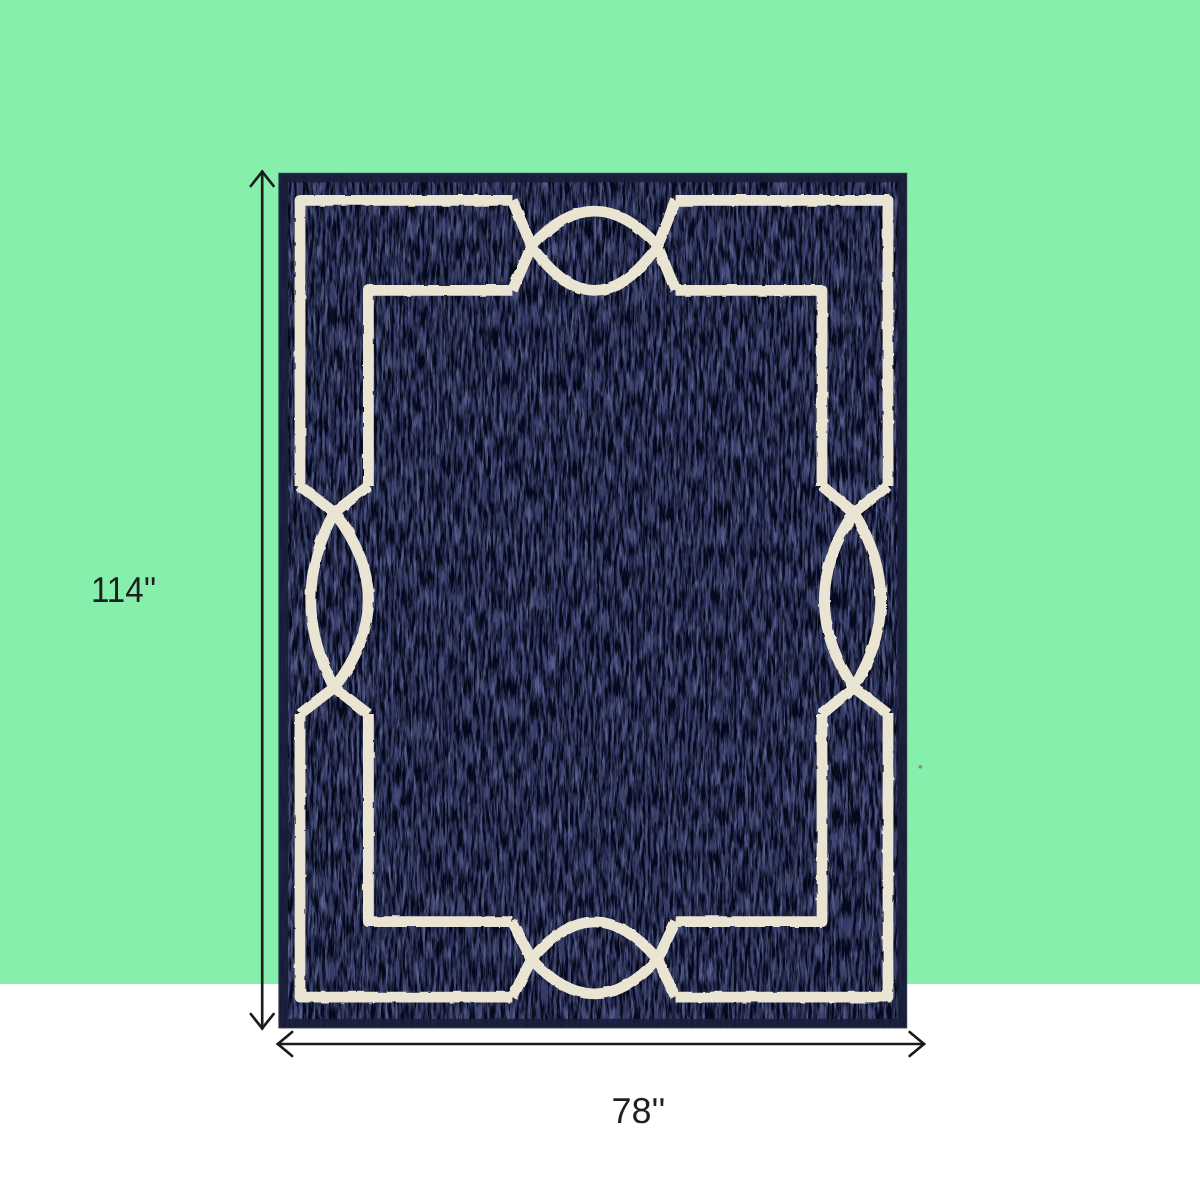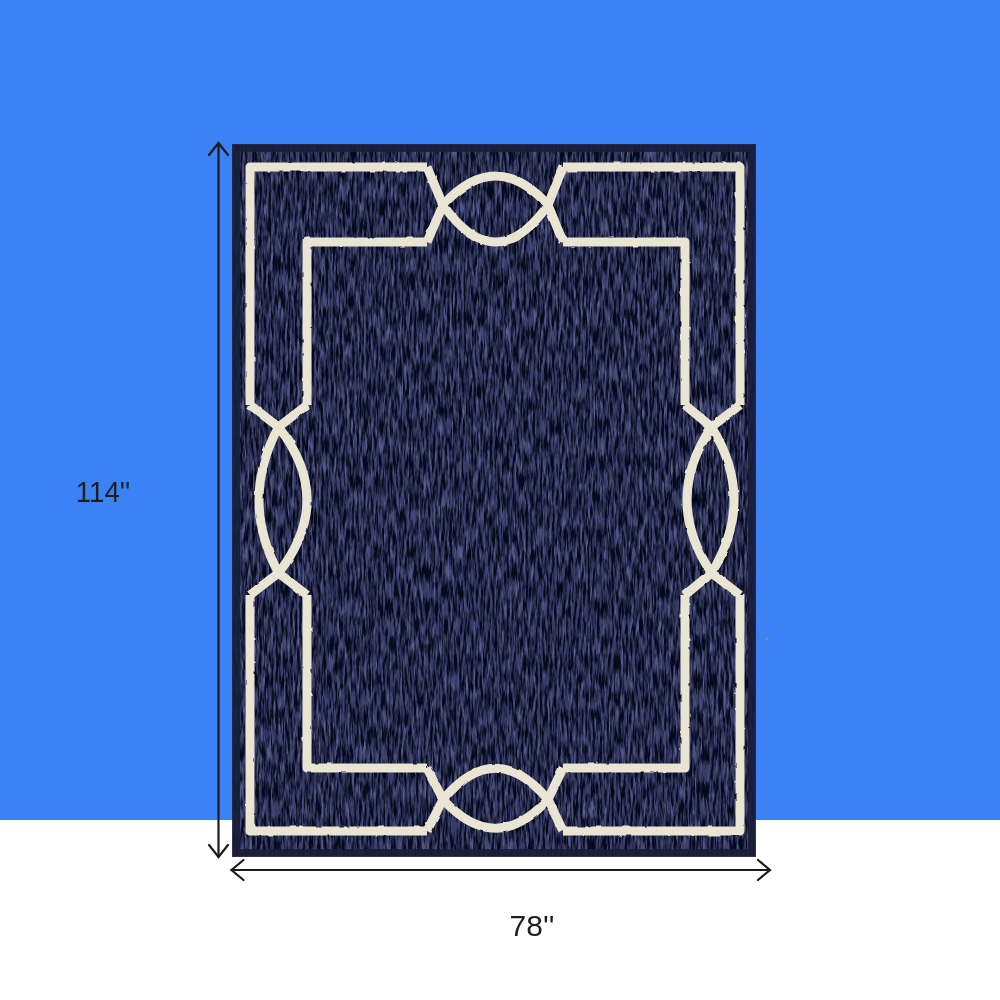--- a/index.html
+++ b/index.html
@@ -1,16 +1,16 @@
 <!DOCTYPE html>
 <html><head>
 <meta charset="utf-8">
 <style>
   html,body{margin:0;padding:0;background:#ffffff;width:1000px;height:1000px;overflow:hidden;}
-  #page{position:relative;width:1000px;height:820px;background:#3b82f6;font-family:"Liberation Sans",sans-serif;text-align:right;}
+  #page{position:relative;width:1000px;height:820px;background:#86efac;font-family:"Liberation Sans",sans-serif;text-align:right;}
   svg{position:absolute;left:0;top:0;}
 </style>
 </head>
 <body>
 <div id="page">
 <svg width="1000" height="1000" viewBox="0 0 1000 1000">
   <defs>
     <filter id="navy" x="0" y="0" width="1" height="1" color-interpolation-filters="sRGB">
       <feTurbulence type="fractalNoise" baseFrequency="0.42 0.055" numOctaves="3" seed="11" result="n1"></feTurbulence>
       <feColorMatrix in="n1" type="matrix" values="0 0 0 0 0.02  0 0 0 0 0.035  0 0 0 0 0.11  3.2 0 0 0 -1.15" result="dark"></feColorMatrix>

